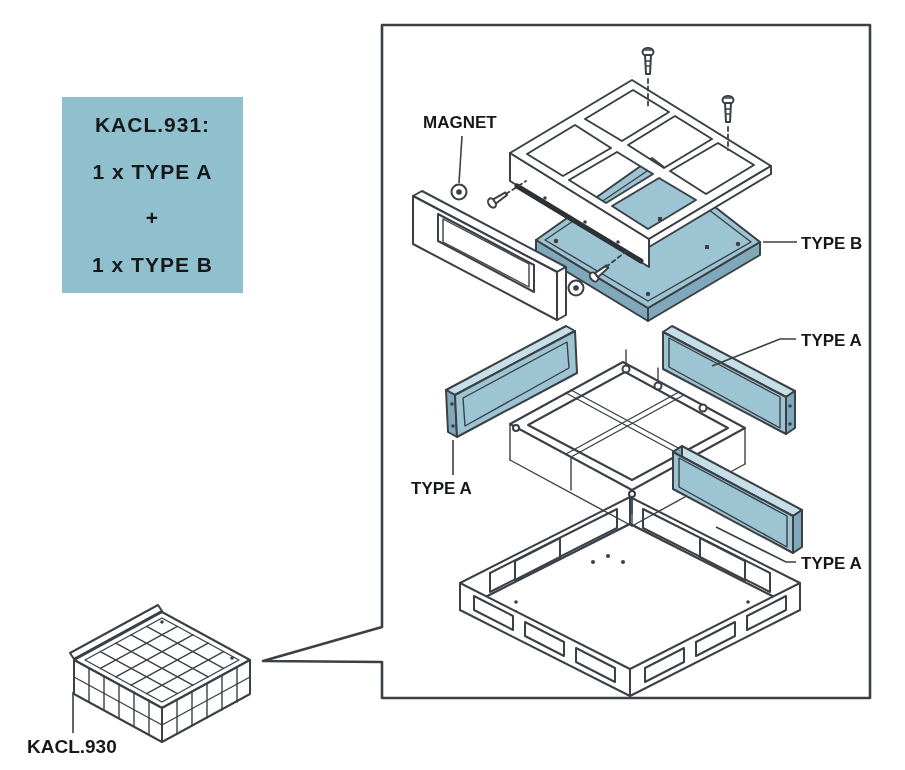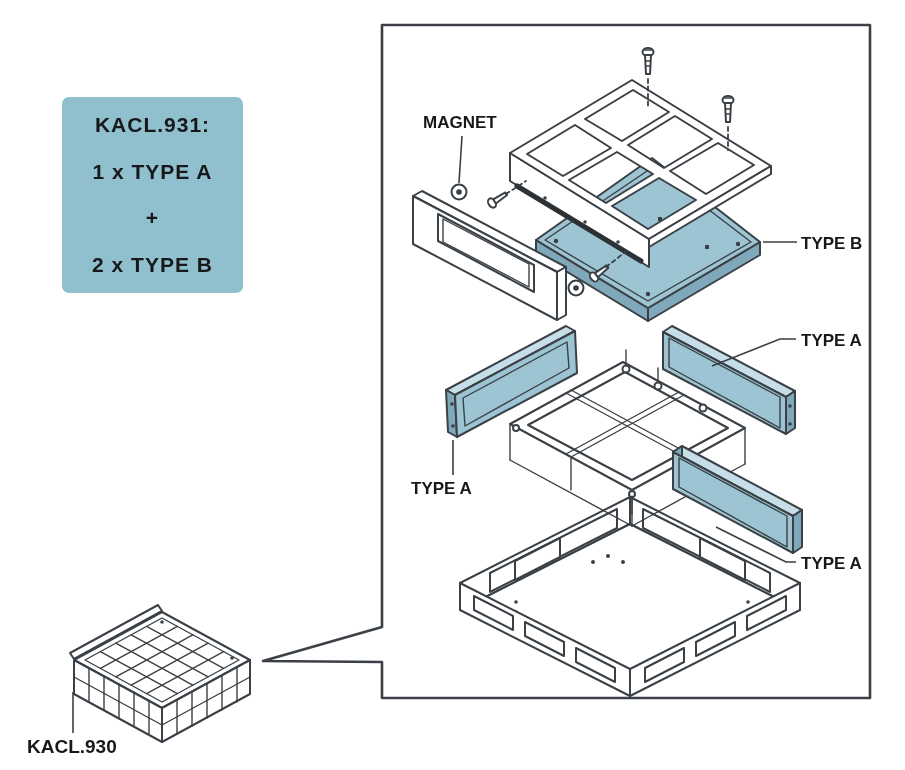--- a/index.html
+++ b/index.html
@@ -3,21 +3,21 @@
 <meta charset="utf-8">
 <style>
   html,body{margin:0;padding:0;background:#fff;}
   body{width:905px;height:770px;position:relative;font-family:"Liberation Sans",sans-serif;overflow:hidden;}
   #stage{position:absolute;inset:0;}
   .info-box{
     position:absolute;left:62px;top:97px;width:181px;height:196px;
     background:var(--info_box_bg,#90BFCE);
     display:flex;flex-direction:column;justify-content:space-between;
     padding:16px 0;box-sizing:border-box;text-align:center;
-    color:var(--text,#16181A);font-size:21px;font-weight:600;letter-spacing:1px;border-radius:7px;
+    color:var(--text,#16181A);font-size:21px;font-weight:600;letter-spacing:1px;
   }
   svg{position:absolute;left:0;top:0;}
   .ln{stroke:var(--line,#3A4045);stroke-width:2;fill:none;stroke-linejoin:round;stroke-linecap:round;}
   .thin{stroke-width:1.4;}
   .fw{fill:#fff;stroke:var(--line,#3A4045);stroke-width:2;stroke-linejoin:round;}
   .fb{fill:var(--panel_blue,#9CC4D2);stroke:var(--line,#3A4045);stroke-width:2;stroke-linejoin:round;}
   .fbl{fill:var(--panel_blue_light,#C6DEE7);stroke:var(--line,#3A4045);stroke-width:2;stroke-linejoin:round;}
   .fbd{fill:var(--panel_blue_dark,#7FA9BA);stroke:var(--line,#3A4045);stroke-width:2;stroke-linejoin:round;}
   .dash{stroke-dasharray:4 3.5;stroke-width:1.8;}
   .dot{fill:var(--line,#3A4045);stroke:none;}
@@ -27,21 +27,21 @@
 </style>
 </head>
 <body>
 
 <div id="stage">
 
   <div class="info-box">
     <div>KACL.931:</div>
     <div>1 x TYPE A</div>
     <div>+</div>
-    <div>2 x TYPE B</div>
+    <div>1 x TYPE B</div>
   </div>
 
   <svg width="905" height="770" viewBox="0 0 905 770">
 
     <g>
       <path class="ln" style="stroke-width:2.6" d="M382,25 L870,25 L870,698 L382,698 L382,662 L263,661 L382,627 Z"></path>
     </g>
 
     <g>
 

